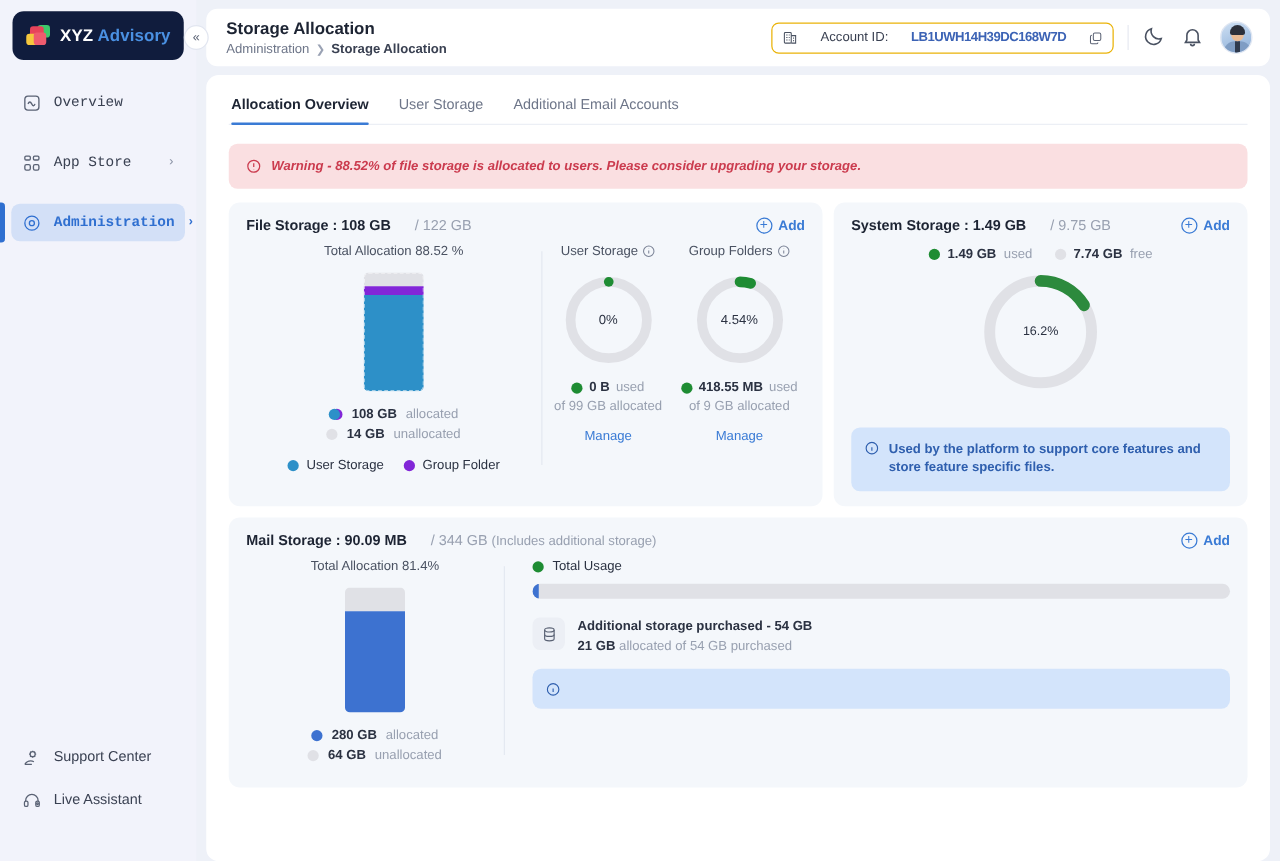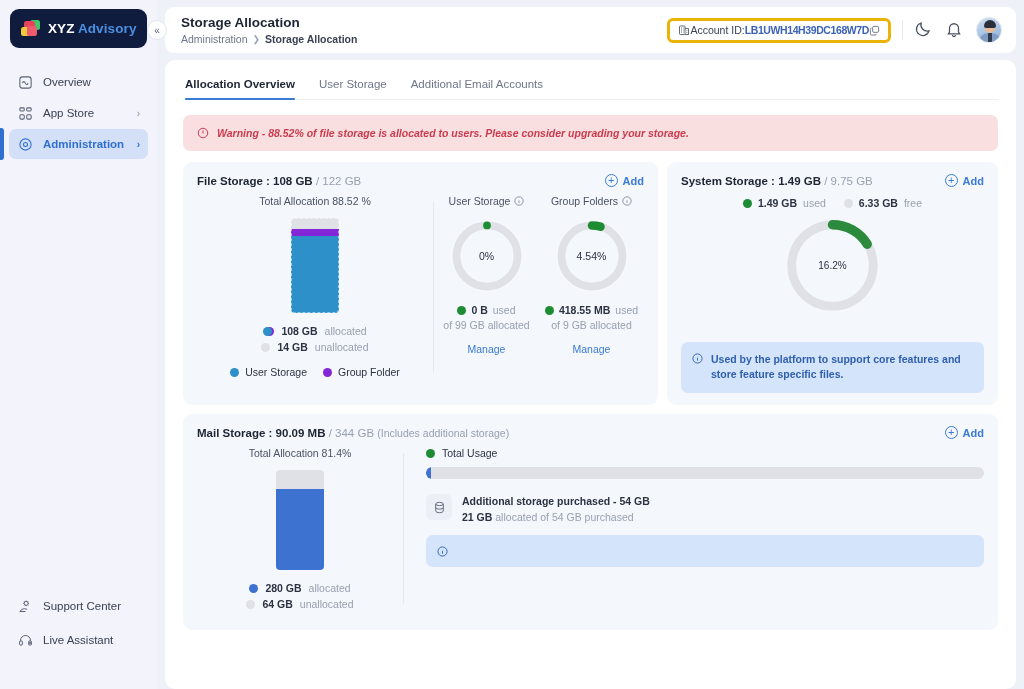--- a/index.html
+++ b/index.html
@@ -30,21 +30,21 @@
   .logo-mark { position: relative; width: 20px; height: 18px; flex: none; }
   .logo-mark i { position: absolute; display: block; border-radius: 2.5px; }
   .lm-green { width: 10px; height: 10px; background: #3ec96b; left: 9px; top: 0px; }
   .lm-red   { width: 11px; height: 11px; background: #e8435a; left: 3px; top: 1px; }
   .lm-yellow{ width: 9px;  height: 9px;  background: #f5c73d; left: 0px; top: 7px; }
   .lm-pink  { width: 10px; height: 10px; background: #ef5b6e; left: 6px; top: 6px; }
   .logo-text { font-size: 13.5px; font-weight: bold; letter-spacing: .1px; }
   .logo-text .xyz { color: #ffffff; }
   .logo-text .adv { color: #4a90e2; }
 
-  .nav { margin-top: 19px; padding: 0 9px; display: flex; flex-direction: column; gap: 1px; }
+  .nav { margin-top: 19px; padding: 0 9px; display: flex; flex-direction: column; gap: 18px; font-family: Liberation Mono, monospace; }
   .nav-item {
     height: 30px; border-radius: 7px;
     display: flex; align-items: center; gap: 10px;
     padding: 0 8px 0 9px;
     font-size: 11.5px; color: #3a4152;
     cursor: pointer; position: relative;
   }
   .nav-item .ico { width: 15px; height: 15px; flex: none; display: block; color: #5a6274; }
   .nav-item .ico svg { width: 15px; height: 15px; display: block; }
   .nav-item .label { flex: 1; }
@@ -79,22 +79,22 @@
     height: 46px; background: #ffffff; border-radius: 9px;
     display: flex; align-items: center; padding: 0 14px 0 16px;
     flex: none;
   }
   .tb-title { font-size: 13.5px; font-weight: bold; color: #1d2433; line-height: 1.25; }
   .tb-crumbs { font-size: 10.5px; color: #6e7689; margin-top: 2px; display: flex; align-items: center; gap: 5px; }
   .tb-crumbs .sep { color: #9aa2b4; font-size: 9px; }
   .tb-crumbs .cur { color: #3a4152; font-weight: bold; }
   .tb-right { margin-left: auto; display: flex; align-items: center; gap: 11px; }
   .acct {
-    height: 25px; border: 3px solid #eab308; border-radius: 6px;
-    display: flex; align-items: center; gap: 0; padding: 0 8px;
+    height: 25px; border: 1px solid #eab308; border-radius: 6px;
+    display: flex; align-items: center; gap: 18px; padding: 0 8px;
     font-size: 10.5px; color: #3a4152;
   }
   .acct .ico svg { width: 12px; height: 12px; display: block; color: #4a5262; }
   .acct .id { color: #3c63b5; font-weight: bold; letter-spacing: -0.4px; filter: blur(0.35px); }
   .acct .copy { cursor: pointer; color: #5a6274; }
   .acct .copy svg { width: 11px; height: 11px; display: block; }
   .tb-div { width: 1px; height: 20px; background: #e7eaf2; }
   .tb-icon { width: 20px; height: 20px; color: #4a5262; cursor: pointer; }
   .tb-icon svg { width: 18px; height: 18px; display: block; }
   .avatar {
@@ -134,21 +134,21 @@
 
   .row { display: flex; gap: 9px; margin-top: 11px; flex: none; }
   .card { background: #f4f7fb; border-radius: 9px; padding: 12px 14px 0 14px; position: relative; }
   .card-file { width: 475px; height: 243px; }
   .card-sys  { flex: 1; height: 243px; }
   .card-mail { margin-top: 9px; height: 216px; padding-bottom: 0; }
 
   .card-head { display: flex; align-items: center; flex: none; }
   .card-title { font-size: 11.5px; color: #1d2433; }
   .card-title b { font-weight: bold; }
-  .card-title .muted { color: #98a0b0; font-weight: normal; }
+  .card-title .muted { color: #98a0b0; font-weight: normal; padding-left: 16px; }
   .card-title .note { color: #98a0b0; font-weight: normal; font-size: 10.5px; }
   .add-btn {
     margin-left: auto; display: flex; align-items: center; gap: 5px;
     font-size: 11px; color: #3a7bd5; font-weight: bold; cursor: pointer;
   }
   .add-btn .plus {
     width: 13px; height: 13px; border-radius: 50%;
     border: 1.3px solid #3a7bd5; color: #3a7bd5;
     display: flex; align-items: center; justify-content: center;
     font-size: 11px; line-height: 1; font-weight: normal;
@@ -516,21 +516,21 @@
           </div>
 
           <div class="sys-legend">
             <span>
               <i class="dot dot-green"></i>
               <b>1.49 GB</b>
               <em style="font-style:normal">used</em>
             </span>
             <span>
               <i class="dot dot-grey"></i>
-              <b>6.33 GB</b>
+              <b>7.74 GB</b>
               <em style="font-style:normal">free</em>
             </span>
           </div>
 
           <div class="donut-lg">
             <svg viewBox="0 0 40 40">
               <circle cx="20" cy="20" r="16.8" fill="none" stroke="#e0e1e6" stroke-width="3.6"></circle>
               <circle cx="20" cy="20" r="16.8" fill="none" stroke="#2c8a3d" stroke-width="3.9" stroke-linecap="round" stroke-dasharray="17.1 88.5"></circle>
             </svg>
             <span class="pct">16.2%</span>

